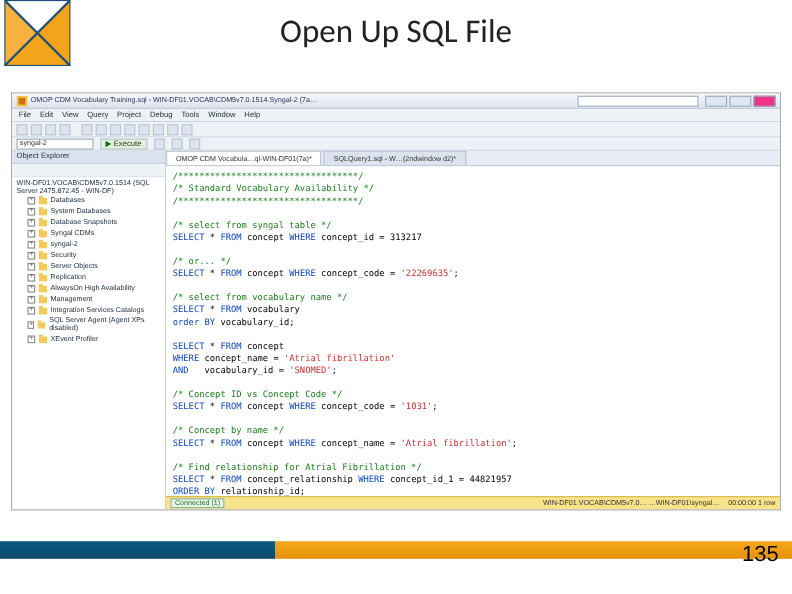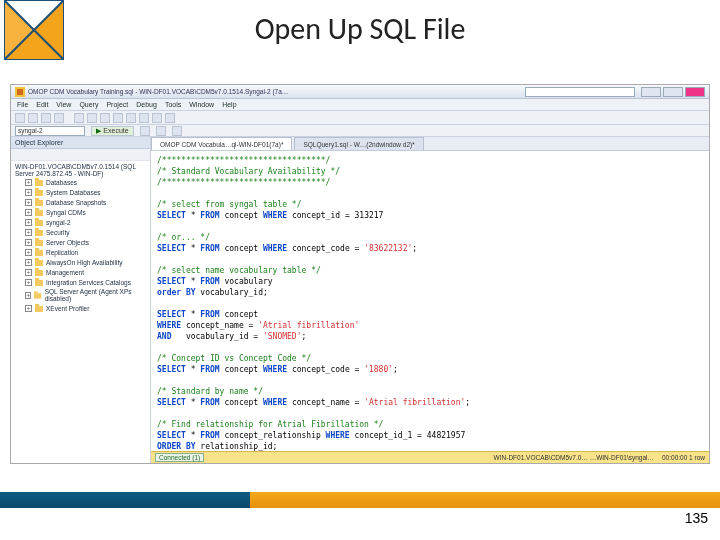--- a/index.html
+++ b/index.html
@@ -32,32 +32,32 @@
   .explorer li { padding:1px 0; display:flex; align-items:center; gap:3px; }
   .nodeicon { width:8px; height:8px; }
   .plus { width:7px; height:7px; border:1px solid #888; font-size:6px; line-height:5px; text-align:center; color:#555; background:#fff;}
 
   .editor { flex:1; background:#fff; display:flex; flex-direction:column; }
   .tabs { height:14px; background:#e8edf5; display:flex; align-items:flex-end; border-bottom:1px solid #c2cbd9; overflow:hidden; }
   .tab { height:13px; padding:0 8px; font-size:6.5px; display:flex; align-items:center; border:1px solid #b6c0d0; border-bottom:none; margin-right:2px; background:#fff; }
   .tab.inactive { background:#dce3ef; }
   .code { flex:1; overflow:hidden; padding:4px 6px; font-family:Consolas,monospace; font-size:8px; line-height:11px; white-space:pre; color:#000; }
   .c-comment { color:#1a7f1a; }
-  .c-kw { color:#0d47c9; font-weight:700; }
+  .c-kw { color:#0d47c9; font-weight:400; }
   .c-str { color:#d03030; }
 
   .statusbar { height:12px; background:#f8e28a; border-top:1px solid #d4b94a; display:flex; align-items:center; font-size:6.5px; padding:0 4px; gap:8px; }
   .statusbar .flex { flex:1; }
   .connected { color:#2a6b2a; border:1px solid #8aaf8a; padding:0 3px; background:#e7f4e7;}
 
   
   .footerbar { position:absolute; bottom:32px; left:0; right:0; height:16px; display:flex; }
   .footerbar .a { width:250px; background:linear-gradient(#0d5a82,#0b4a6d); }
   .footerbar .b { flex:1; background:linear-gradient(#f7a81b,#e4920a); }
-  .pageno { position:absolute; bottom:14px; right:12px; font-size:14px; color:#000;margin-left:14px; }
+  .pageno { position:absolute; bottom:24px; right:12px; font-size:20px; color:#000;margin-left:14px; }
 </style>
 </head>
 <body>
 
 <div class="slide">
   <svg class="logo" viewBox="0 0 60 60">
     <rect width="60" height="60" fill="#fff"></rect>
     <path d="M0 60 L60 0 L60 60 Z" fill="#f4a41a"></path>
     <path d="M0 0 L30 30 L0 60 Z" fill="#f4a41a" opacity="0.85"></path>
     <line x1="0" y1="0" x2="60" y2="60" stroke="#1d4f78" stroke-width="2"></line>
@@ -246,34 +246,34 @@
             </div>
         </div>
         <div class="code" id="code"><span class="c-comment">/**********************************/</span>
 <span class="c-comment">/* Standard Vocabulary Availability */</span>
 <span class="c-comment">/**********************************/</span>
 
 <span class="c-comment">/* select from syngal table */</span>
 <span class="c-kw">SELECT</span> * <span class="c-kw">FROM</span> concept <span class="c-kw">WHERE</span> concept_id = 313217
 
 <span class="c-comment">/* or... */</span>
-<span class="c-kw">SELECT</span> * <span class="c-kw">FROM</span> concept <span class="c-kw">WHERE</span> concept_code = <span class="c-str">'83622132'</span>;
-
-<span class="c-comment">/* select name vocabulary table */</span>
+<span class="c-kw">SELECT</span> * <span class="c-kw">FROM</span> concept <span class="c-kw">WHERE</span> concept_code = <span class="c-str">'22269635'</span>;
+
+<span class="c-comment">/* select from vocabulary name */</span>
 <span class="c-kw">SELECT</span> * <span class="c-kw">FROM</span> vocabulary
 <span class="c-kw">order BY</span> vocabulary_id;
 
 <span class="c-kw">SELECT</span> * <span class="c-kw">FROM</span> concept
 <span class="c-kw">WHERE</span> concept_name = <span class="c-str">'Atrial fibrillation'</span>
 <span class="c-kw">AND</span>   vocabulary_id = <span class="c-str">'SNOMED'</span>;
 
 <span class="c-comment">/* Concept ID vs Concept Code */</span>
-<span class="c-kw">SELECT</span> * <span class="c-kw">FROM</span> concept <span class="c-kw">WHERE</span> concept_code = <span class="c-str">'1880'</span>;
-
-<span class="c-comment">/* Standard by name */</span>
+<span class="c-kw">SELECT</span> * <span class="c-kw">FROM</span> concept <span class="c-kw">WHERE</span> concept_code = <span class="c-str">'1031'</span>;
+
+<span class="c-comment">/* Concept by name */</span>
 <span class="c-kw">SELECT</span> * <span class="c-kw">FROM</span> concept <span class="c-kw">WHERE</span> concept_name = <span class="c-str">'Atrial fibrillation'</span>;
 
 <span class="c-comment">/* Find relationship for Atrial Fibrillation */</span>
 <span class="c-kw">SELECT</span> * <span class="c-kw">FROM</span> concept_relationship <span class="c-kw">WHERE</span> concept_id_1 = 44821957
 <span class="c-kw">ORDER BY</span> relationship_id;
 </div>
         <div class="statusbar">
           <span class="connected">Connected (1)</span>
           <span class="flex"></span>
           <span>WIN-DF01.VOCAB\CDM5v7.0… …WIN-DF01\syngal…</span>

